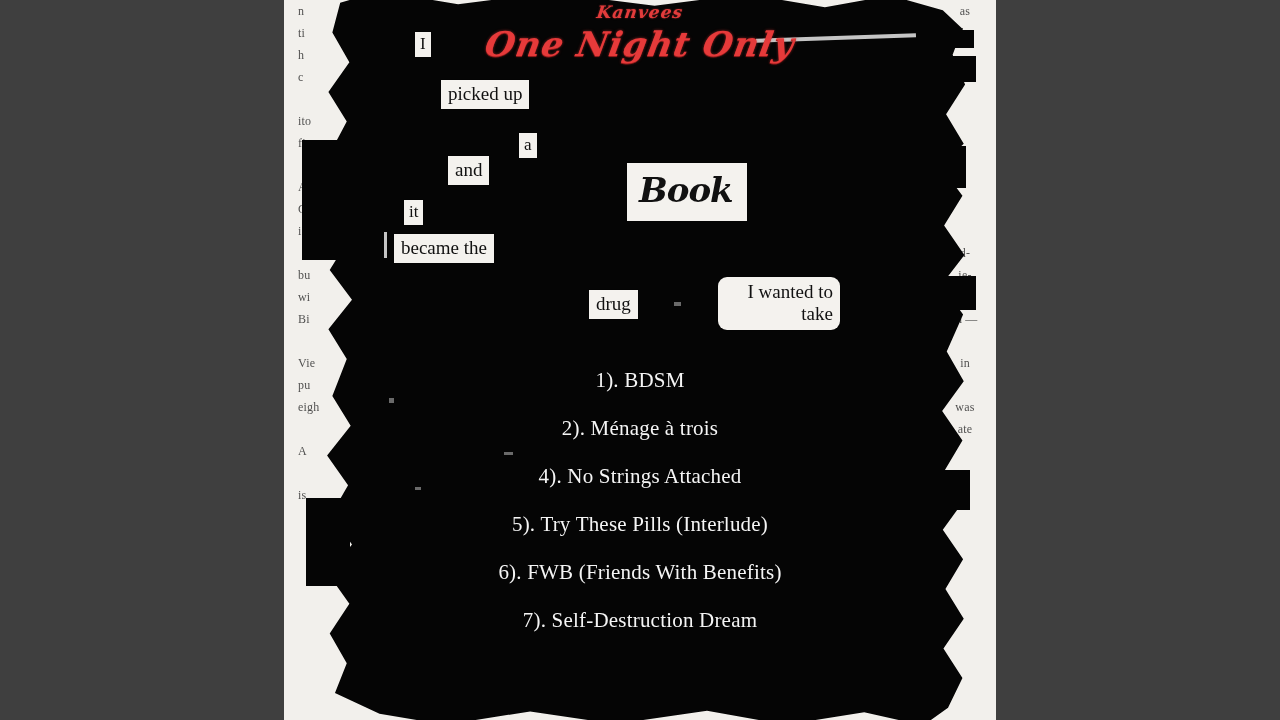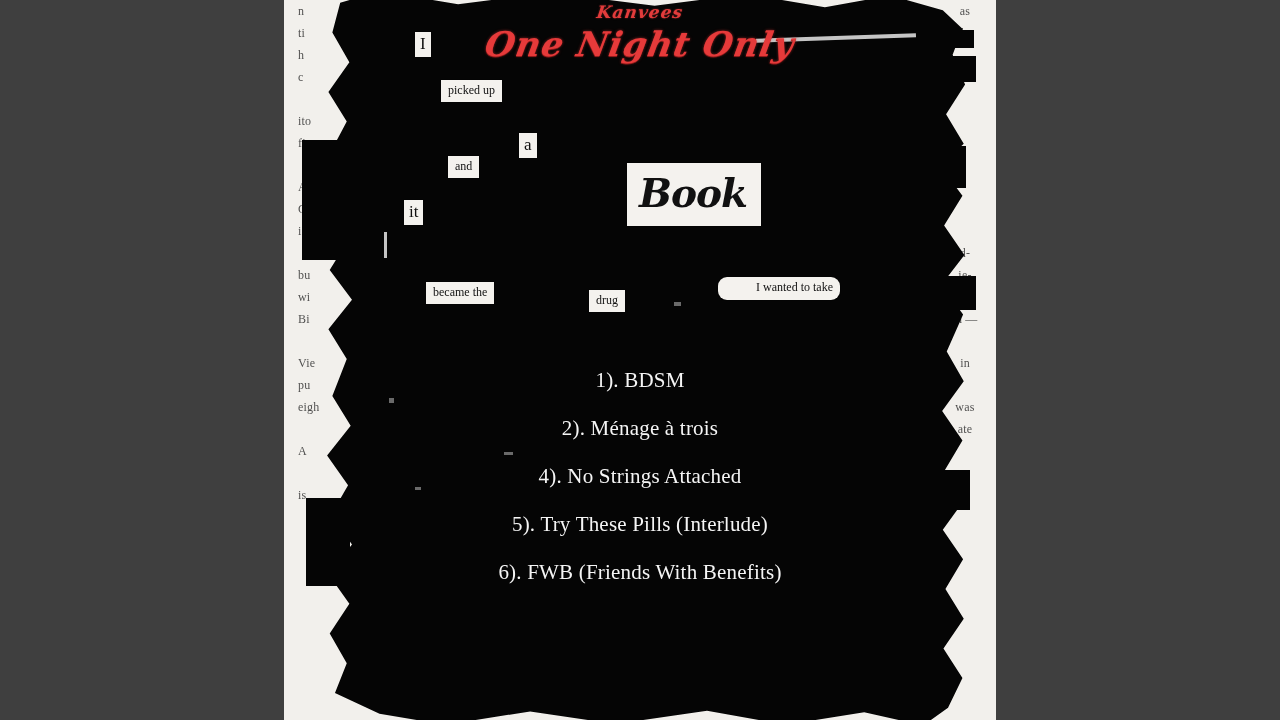--- a/index.html
+++ b/index.html
@@ -125,30 +125,30 @@
     text-shadow: 0 0 3px rgba(230,58,58,0.6), 0 1px 0 #7d1414;
     transform: skewX(-10deg);
   }
 
   
   .chip {
     position: absolute;
     background: #f4f2ee;
     color: #111;
     font-family: "Liberation Serif", serif;
-    font-size: 12px;
+    font-size: 19px;
     line-height: 1.05;
     padding: 4px 7px 5px;
     white-space: nowrap;
     box-shadow: 0 0 0 1px rgba(0,0,0,0.12);
   }
   .chip.small  { font-size: 17px; padding: 3px 5px 4px; }
   .chip.two    { white-space: normal; text-align: right; line-height: 1.15; border-radius: 9px; }
   .chip.book {
-    font-size: 39px;
+    font-size: 34px;
     font-style: italic;
     font-weight: 700;
     font-family: "DejaVu Serif", serif;
     padding: 10px 14px 12px 12px;
     letter-spacing: -1px;
   }
 
   
   .tracklist {
     position: absolute;
@@ -246,27 +246,28 @@
     <div class="speck" style="left:131px; top:487px; width:6px; height:3px;"></div>
 
     <div class="artist">Kanvees</div>
     <div class="album-title">One Night Only</div>
 
     <div class="chip small" style="left:131px; top:32px;">I</div>
     <div class="chip" style="left:157px; top:80px;">picked up</div>
     <div class="chip small" style="left:235px; top:133px;">a</div>
     <div class="chip" style="left:164px; top:156px;">and</div>
     <div class="chip small" style="left:120px; top:200px;">it</div>
-    <div class="chip" style="left:142px; top:234px;margin-top:48px;">became the</div>
+    <div class="chip" style="left:110px; top:234px;">became the</div>
     <div class="chip book" style="left:343px; top:163px;">Book</div>
     <div class="chip" style="left:305px; top:290px;">drug</div>
     <div class="chip two" style="left:434px; top:277px; width:108px;">I wanted to take</div>
 
     <div class="tracklist">
       <div class="track">1). BDSM</div>
       <div class="track">2). Ménage à trois</div>
       <div class="track">4). No Strings Attached</div>
       <div class="track">5). Try These Pills (Interlude)</div>
       <div class="track">6). FWB (Friends With Benefits)</div>
+      <div class="track">7). Self-Destruction Dream</div>
     </div>
 
   </div>
 </div>
 
 </body></html>

